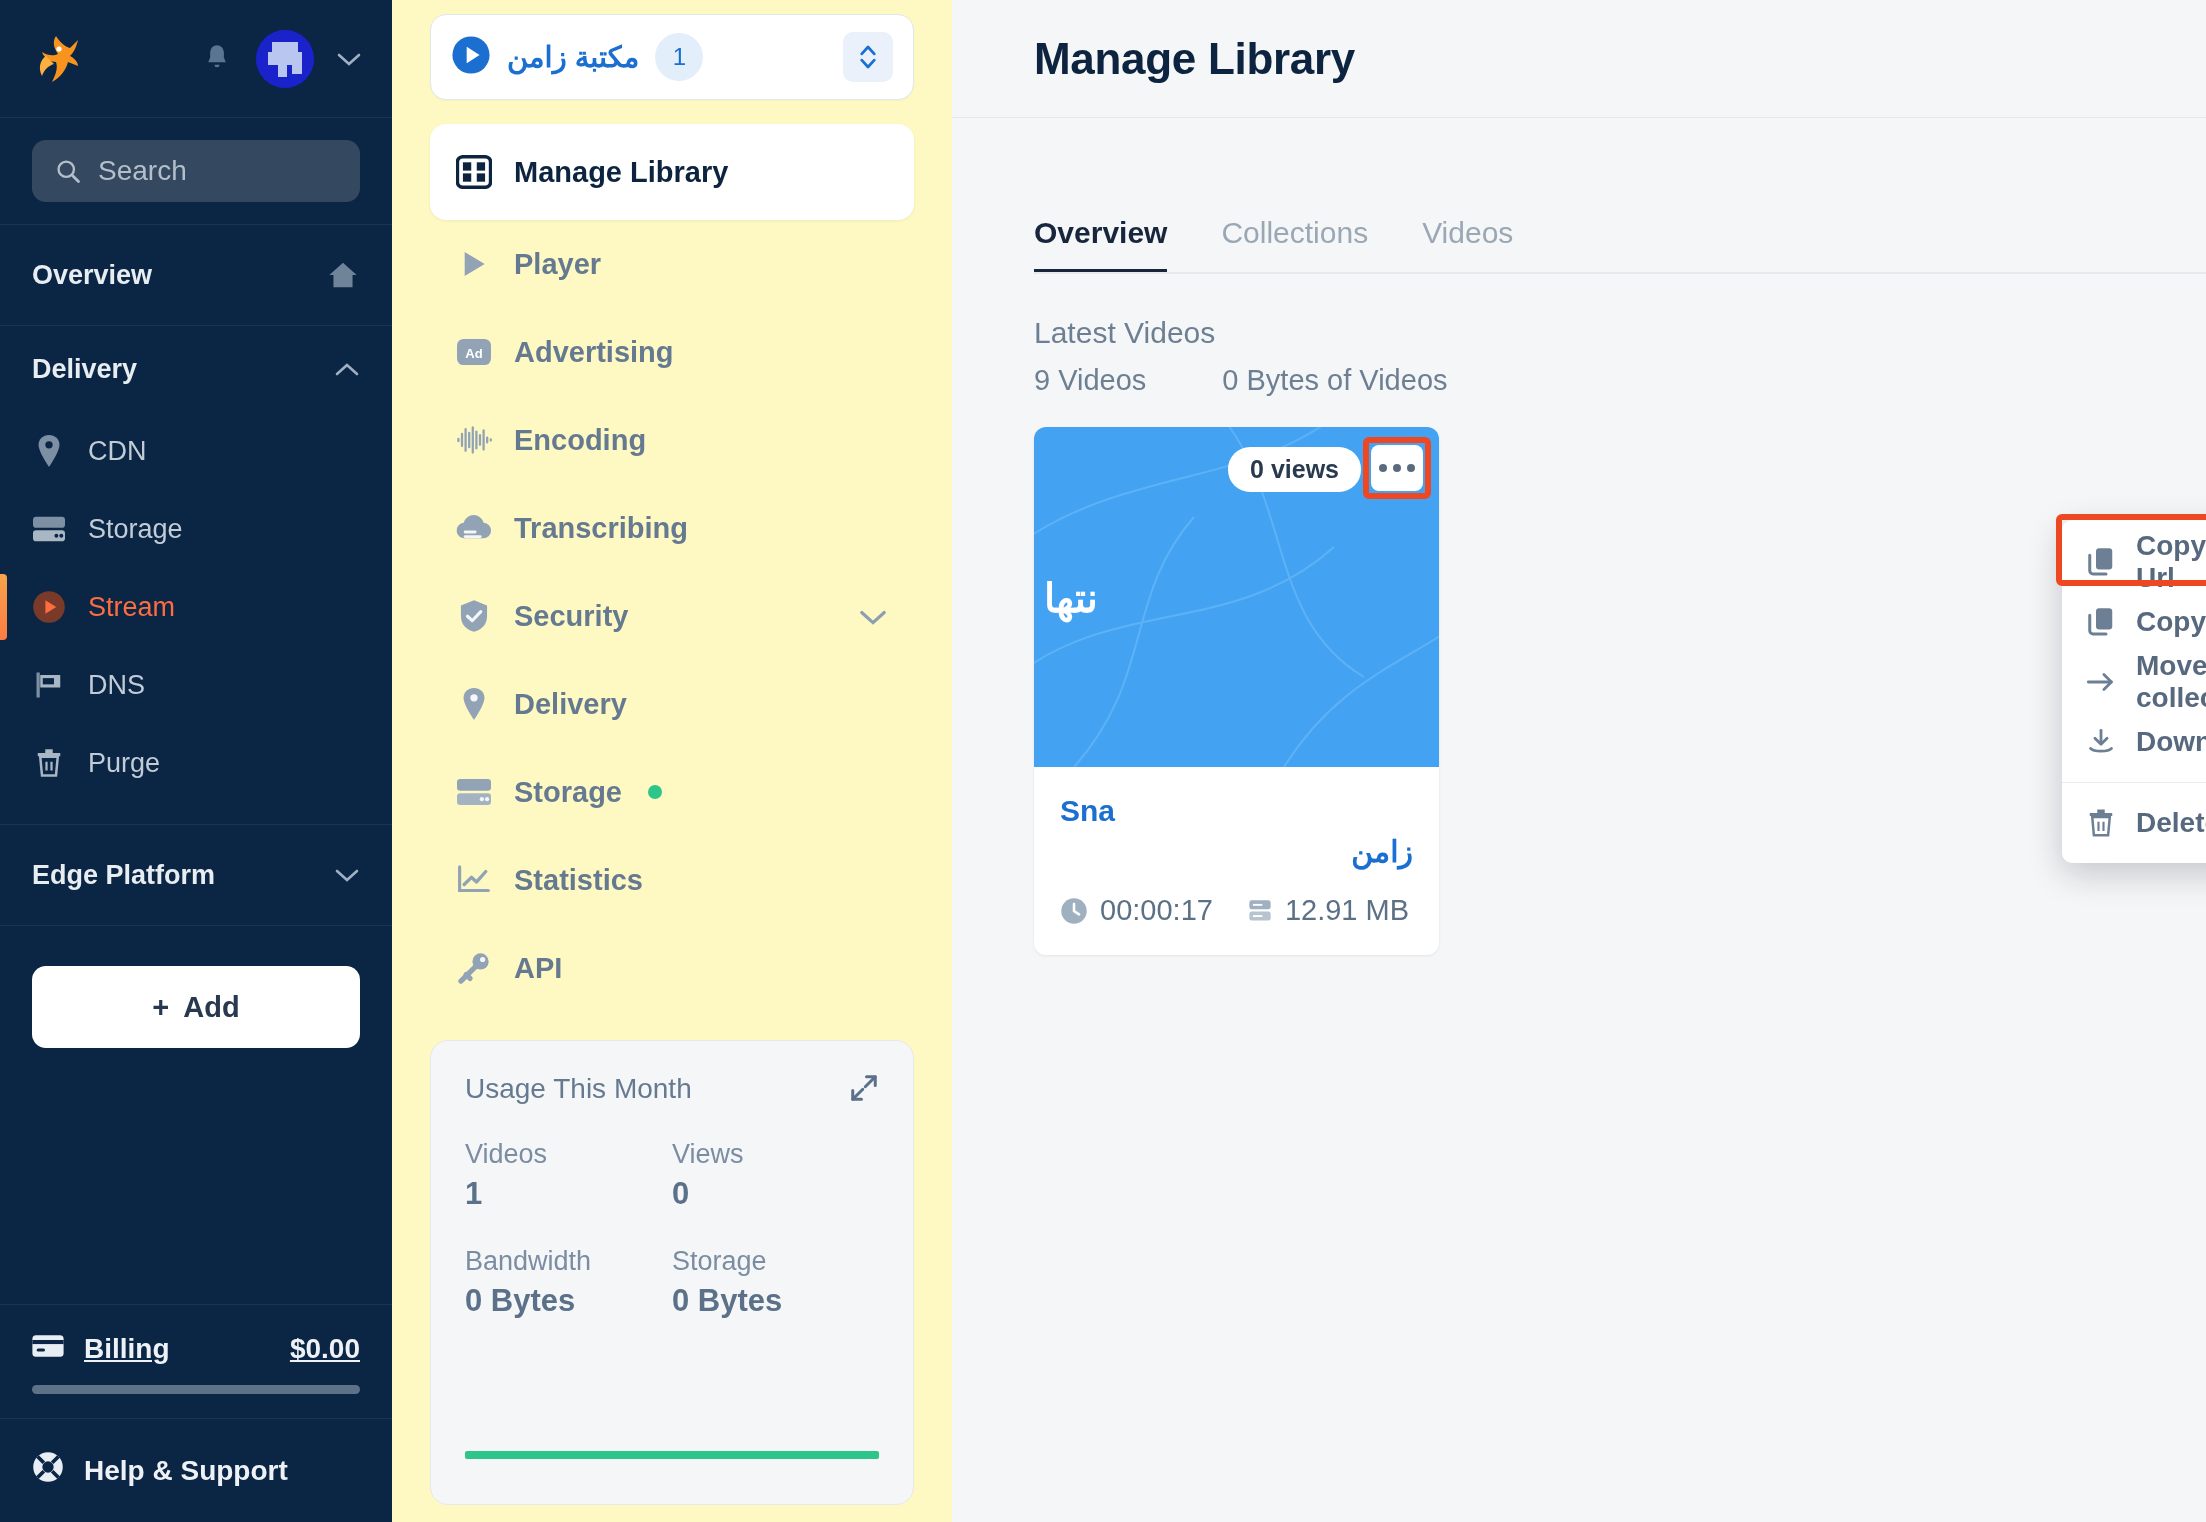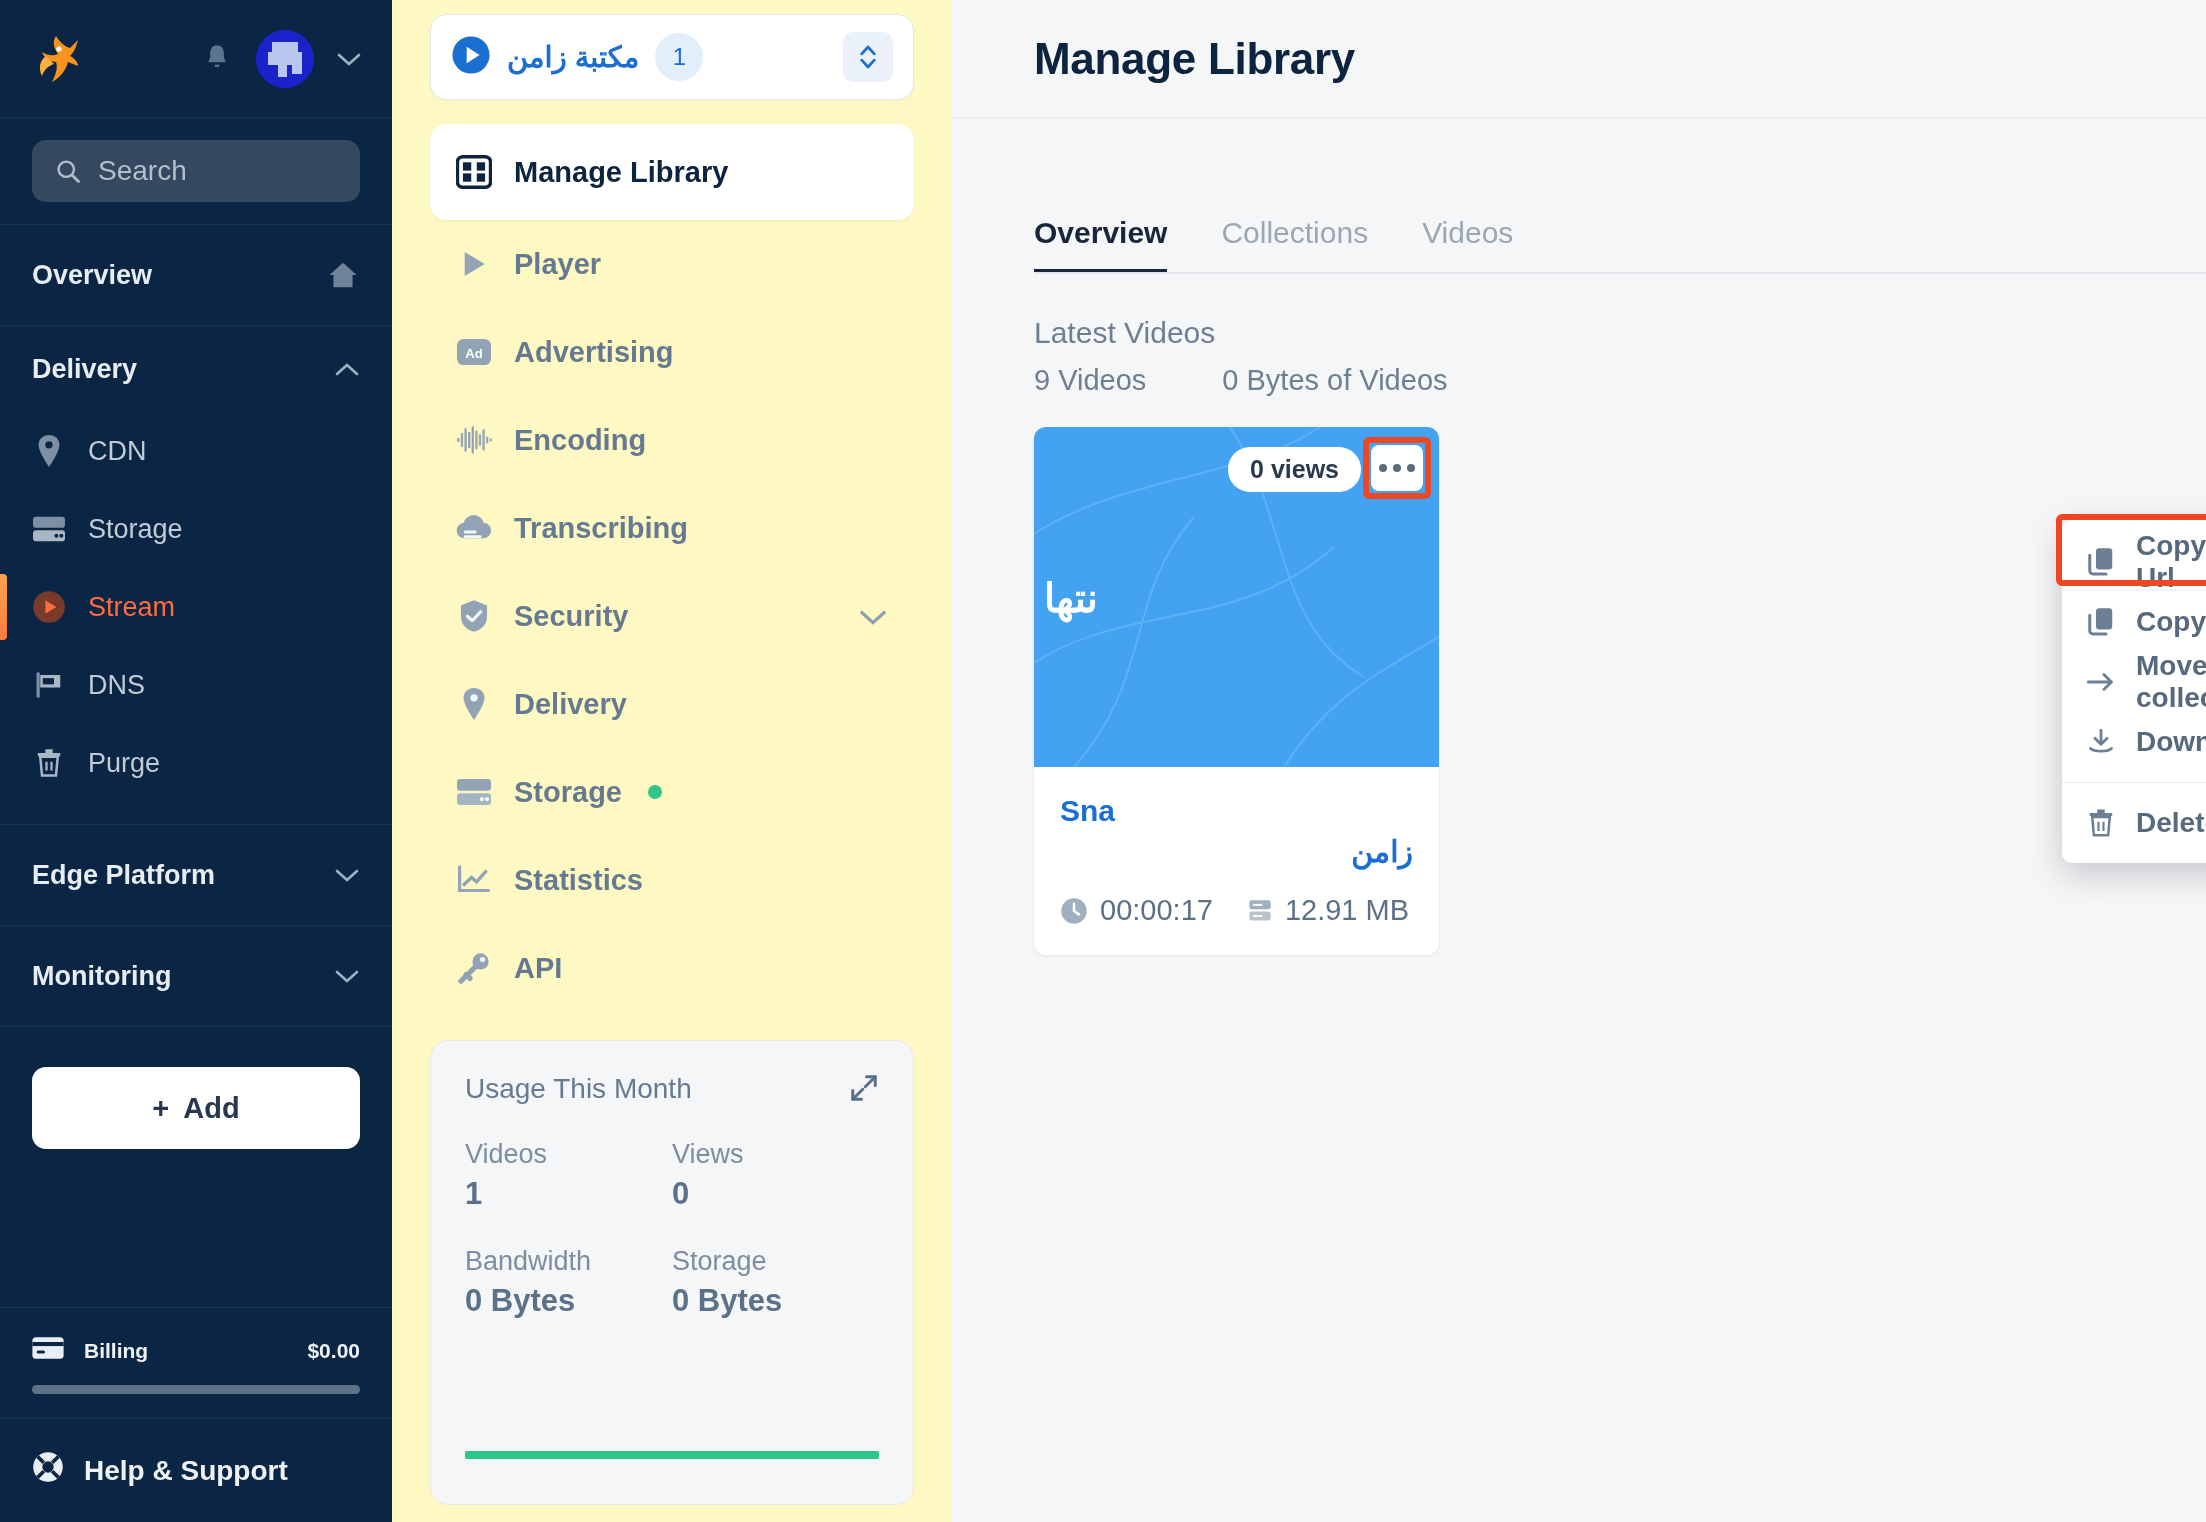--- a/index.html
+++ b/index.html
@@ -83,21 +83,21 @@
     height: 82px; background: #ffffff; border-radius: 14px;
     display:flex; align-items:center; justify-content:center; gap: 14px;
     color: #27384f; font-size: 29px; font-weight: bold;
   }
   .sb-spacer { flex: 1 1 auto; }
 
   .sb-billing {
     border-top: 1px solid #163456;
     padding: 28px 32px 24px 32px;
   }
-  .sb-billing-row { display:flex; align-items:center; gap: 20px; color:#eef2f6; font-size: 21px; font-weight: bold;}
+  .sb-billing-row { display:flex; align-items:center; gap: 20px; color:#eef2f6; font-size: 28px; font-weight: bold; text-decoration: underline;}
   .sb-billing-row .amt { margin-left:auto; font-weight: bold; }
   .sb-bar { height: 9px; border-radius: 5px; background: #5e7287; margin-top: 20px; }
 
   .sb-help {
     border-top: 1px solid #163456;
     height: 104px; display:flex; align-items:center; gap: 20px;
     padding: 0 32px; color: #eef2f6; font-size: 28px; font-weight: bold;
   }
 
   
@@ -356,28 +356,20 @@
 
     <div class="sb-row">
       <span>Edge Platform</span>
       <span class="sb-right">
         <svg width="26" height="16" viewBox="0 0 26 16">
             <path d="M3 4l10 9 10-9" stroke="#9fb0c2" stroke-width="2.6" fill="none" stroke-linecap="round"></path>
           </svg>
       </span>
     </div>
 
-    <div class="sb-row">
-      <span>Monitoring</span>
-      <span class="sb-right">
-        <svg width="26" height="16" viewBox="0 0 26 16">
-            <path d="M3 4l10 9 10-9" stroke="#9fb0c2" stroke-width="2.6" fill="none" stroke-linecap="round"></path>
-          </svg>
-      </span>
-    </div>
 
     <div class="sb-add-wrap">
       <div class="add-btn">
         <span>+</span>
         <span>Add</span>
       </div>
     </div>
 
     <div class="sb-spacer"></div>
 

